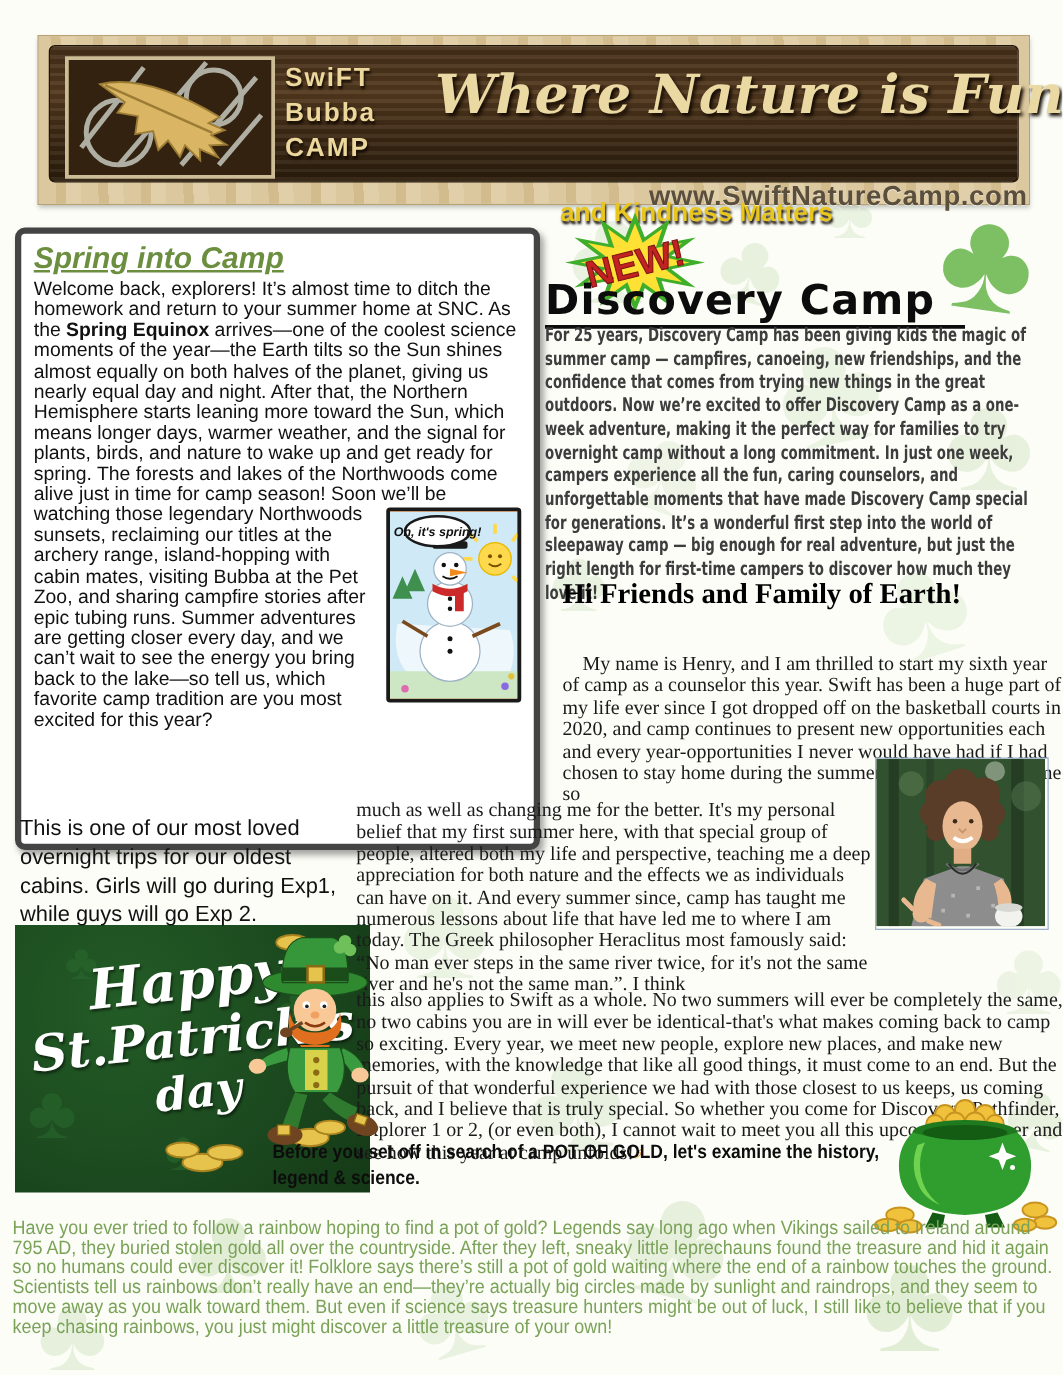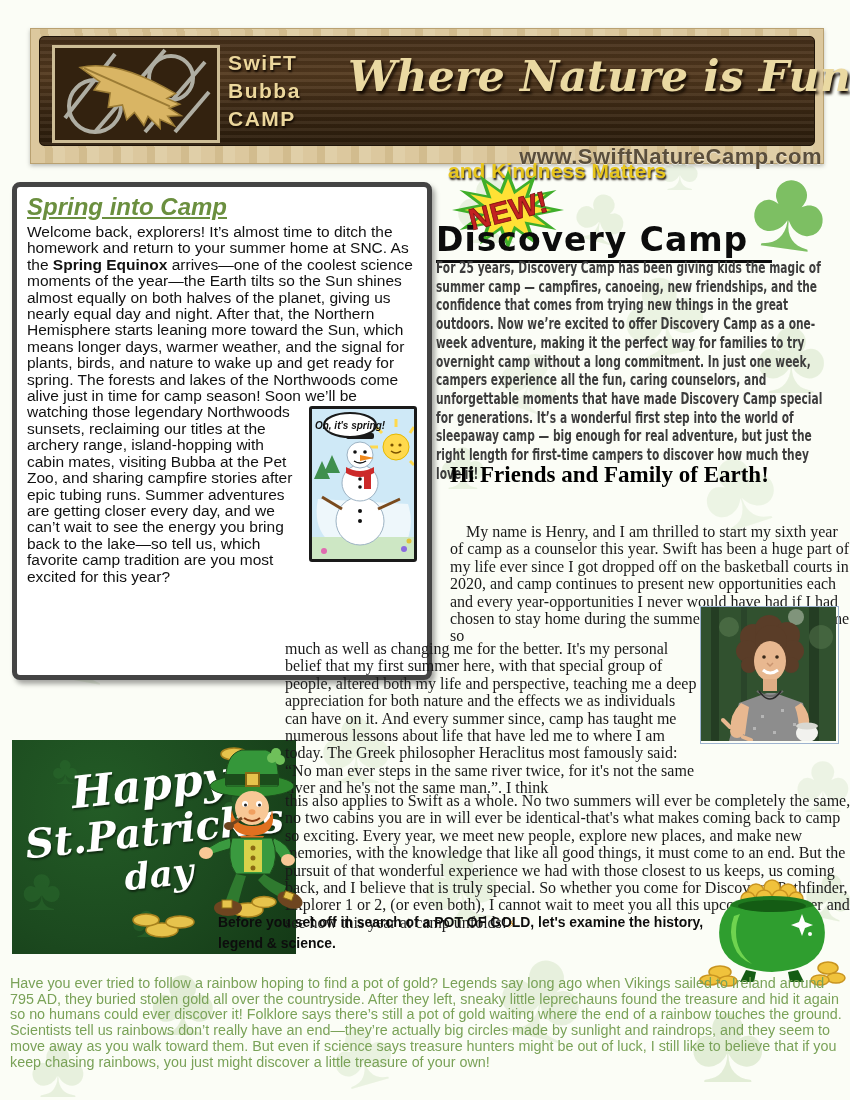--- a/index.html
+++ b/index.html
@@ -263,20 +263,21 @@
       <line x1="88" y1="6" x2="88" y2="2" stroke="#5a6b66" stroke-width="2"></line>
       <g>
         <rect x="8" y="68" width="34" height="6" rx="3" fill="#8a5a2a" transform="rotate(-8 25 71)"></rect>
         <rect x="10" y="70" width="34" height="6" rx="3" fill="#6e4520" transform="rotate(10 27 73)"></rect>
         <path d="M24,66 Q14,54 22,42 Q24,50 30,50 Q26,38 36,30 Q34,42 42,46 Q46,36 44,30 Q54,40 48,56 Q44,66 34,68 Z" fill="#f08a1d"></path>
         <path d="M28,64 Q24,54 30,48 Q32,54 36,54 Q34,46 40,42 Q40,52 44,56 Q44,62 38,65 Z" fill="#ffd94d"></path>
       </g>
     </svg>
   </div>
 
+  <div class="apostle-body">This is one of our most loved overnight trips for our oldest cabins. Girls will go during Exp1, while guys will go Exp 2.</div>
 
   <div class="stpat">
     <span class="pat-clover" style="left:10px;top:120px;font-size:60px">♣</span>
     <span class="pat-clover" style="left:210px;top:40px;font-size:50px">♣</span>
     <span class="pat-clover" style="left:120px;top:160px;font-size:44px">♣</span>
     <span class="pat-clover" style="left:40px;top:10px;font-size:40px">♣</span>
     <div class="stpat-text">
       <div class="stpat-l1">Happy</div>
       <div class="stpat-l2">St.Patrick’s</div>
       <div class="stpat-l3">day</div>

